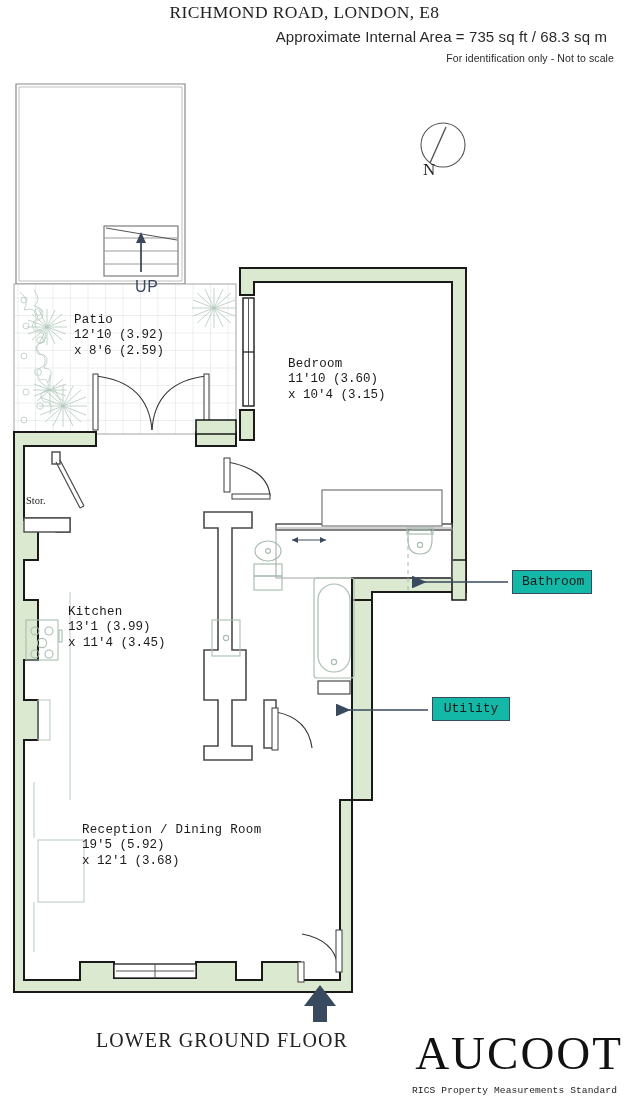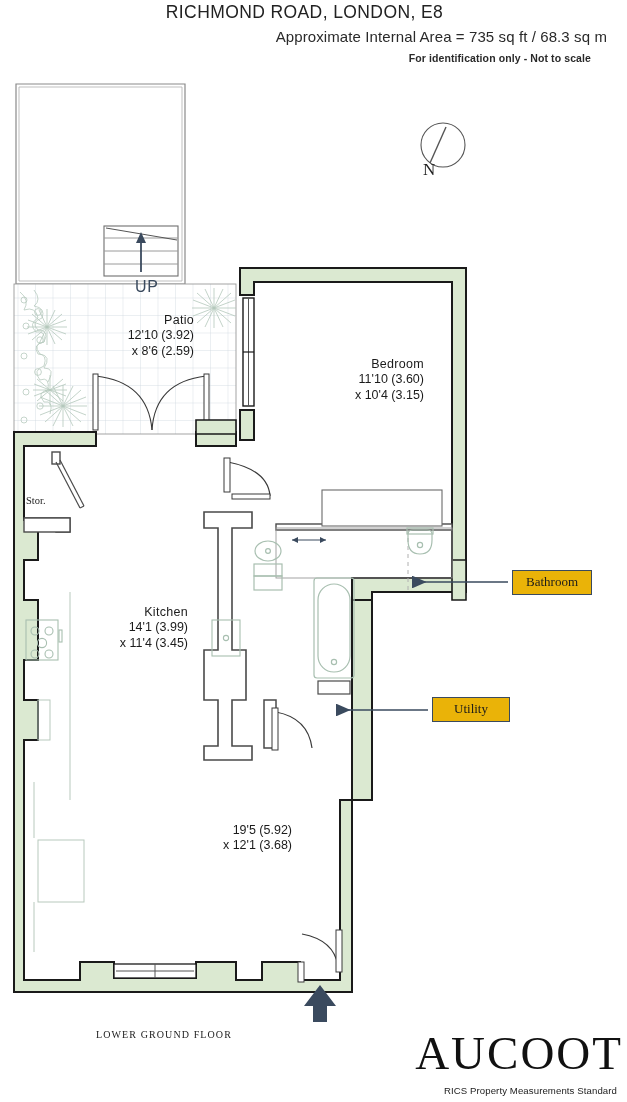--- a/index.html
+++ b/index.html
@@ -4,70 +4,69 @@
 <title>Floor Plan</title>
 <style>
   html,body{margin:0;padding:0;background:#ffffff;}
   body{
     width:627px;height:1102px;position:relative;overflow:hidden;
     font-family:"Liberation Serif", serif;color:#1a1a1a;
   }
   #stage{position:absolute;inset:0;width:627px;height:1102px;}
   .hdr-title{
     position:absolute;left:0;top:2px;width:627px;text-align:center;
-    font-family:Liberation Sans, sans-serif;font-size:17.5px;letter-spacing:.4px;
+    font-family:Liberation Serif, serif;font-size:17.5px;letter-spacing:.4px;
     color:#222;padding-right:18px;box-sizing:border-box;
   }
   .hdr-sub1{
     position:absolute;right:20px;top:28px;
     font-family:"Liberation Sans", sans-serif;font-size:15px;color:#2a2a2a;
     letter-spacing:.1px;
     text-align:center;
   }
   .hdr-sub2{
-    position:absolute;right:36px;top:52px;
+    position:absolute;right:13px;top:52px;
     font-family:"Liberation Sans", sans-serif;font-size:10.5px;color:#2a2a2a;
     letter-spacing:.1px;
-    font-weight:bold;
   }
   .compass-label{
     position:absolute;left:423px;top:160px;
     font-family:"Liberation Serif", serif;font-size:17px;color:#222;
   }
   .floor-label{
     position:absolute;left:96px;top:1029px;
-    font-family:"Liberation Serif", serif;font-size:10px;letter-spacing:1.1px;color:#222;
+    font-family:"Liberation Serif", serif;font-size:20px;letter-spacing:1.1px;color:#222;
   }
   .brand{
     position:absolute;right:4px;top:1031px;
     font-family:"Liberation Serif", serif;font-size:47px;letter-spacing:2px;color:#111;
     line-height:.95;
   }
   .brand-sub{
     position:absolute;right:10px;top:1085px;
-    font-family:Liberation Sans, sans-serif;font-size:9.6px;color:#222;letter-spacing:.1px;
+    font-family:Liberation Mono, monospace;font-size:9.6px;color:#222;letter-spacing:.1px;
   }
   .rlabel{
-    position:absolute;text-align:right;
-    font-family:Liberation Sans, sans-serif;color:#1b1b1b;
+    position:absolute;text-align:left;
+    font-family:Liberation Mono, monospace;color:#1b1b1b;
     line-height:1.22;white-space:nowrap;
   }
   .rlabel .nm{font-size:12.5px;display:block;letter-spacing:.3px;}
   .rlabel .d1{font-size:12.5px;display:block;}
   .rlabel .d2{font-size:12.5px;display:block;}
   .small-lbl{
     position:absolute;font-family:"Liberation Serif", serif;font-size:10.5px;color:#1b1b1b;
   }
   .up-lbl{
     position:absolute;left:135px;top:278px;
     font-family:"Liberation Sans", sans-serif;font-size:16px;color:#3a4a5e;letter-spacing:.6px;
   }
   .callout{
-    position:absolute;background:#eab308;border:1.3px solid #3a4a5e;
-    font-family:Liberation Serif, serif;font-size:13px;color:#1b1b1b;
+    position:absolute;background:#14b8a6;border:1.3px solid #3a4a5e;
+    font-family:Liberation Mono, monospace;font-size:13px;color:#1b1b1b;
     padding:3px 9px 4px 9px;box-sizing:border-box;text-align:center;
   }
   svg{position:absolute;left:0;top:0;}
 </style>
 </head>
 <body>
 
 <div id="stage">
 
   <div class="hdr-title">RICHMOND ROAD, LONDON, E8</div>
@@ -329,33 +328,34 @@
   </svg>
 
   <div class="up-lbl">UP</div>
 
   <div class="rlabel" style="left:74px;top:313px;width:120px;">
     <span class="nm">Patio</span>
     <span class="d1">12'10 (3.92)</span>
     <span class="d2">x 8'6 (2.59)</span>
   </div>
 
-  <div class="rlabel" style="left:304px;top:357px;width:120px;">
+  <div class="rlabel" style="left:288px;top:357px;width:120px;">
     <span class="nm">Bedroom</span>
     <span class="d1">11'10 (3.60)</span>
     <span class="d2">x 10'4 (3.15)</span>
   </div>
 
   <div class="rlabel" style="left:68px;top:605px;width:120px;">
     <span class="nm">Kitchen</span>
-    <span class="d1">14'1 (3.99)</span>
+    <span class="d1">13'1 (3.99)</span>
     <span class="d2">x 11'4 (3.45)</span>
   </div>
 
   <div class="rlabel" style="left:82px;top:823px;width:210px;">
+    <span class="nm">Reception / Dining Room</span>
     <span class="d1">19'5 (5.92)</span>
     <span class="d2">x 12'1 (3.68)</span>
   </div>
 
   <div class="small-lbl" style="left:26px;top:495px;">Stor.</div>
 
   <div class="callout" style="left:512px;top:570px;width:80px;">
     <span>Bathroom</span>
   </div>
   <div class="callout" style="left:432px;top:697px;width:78px;">

